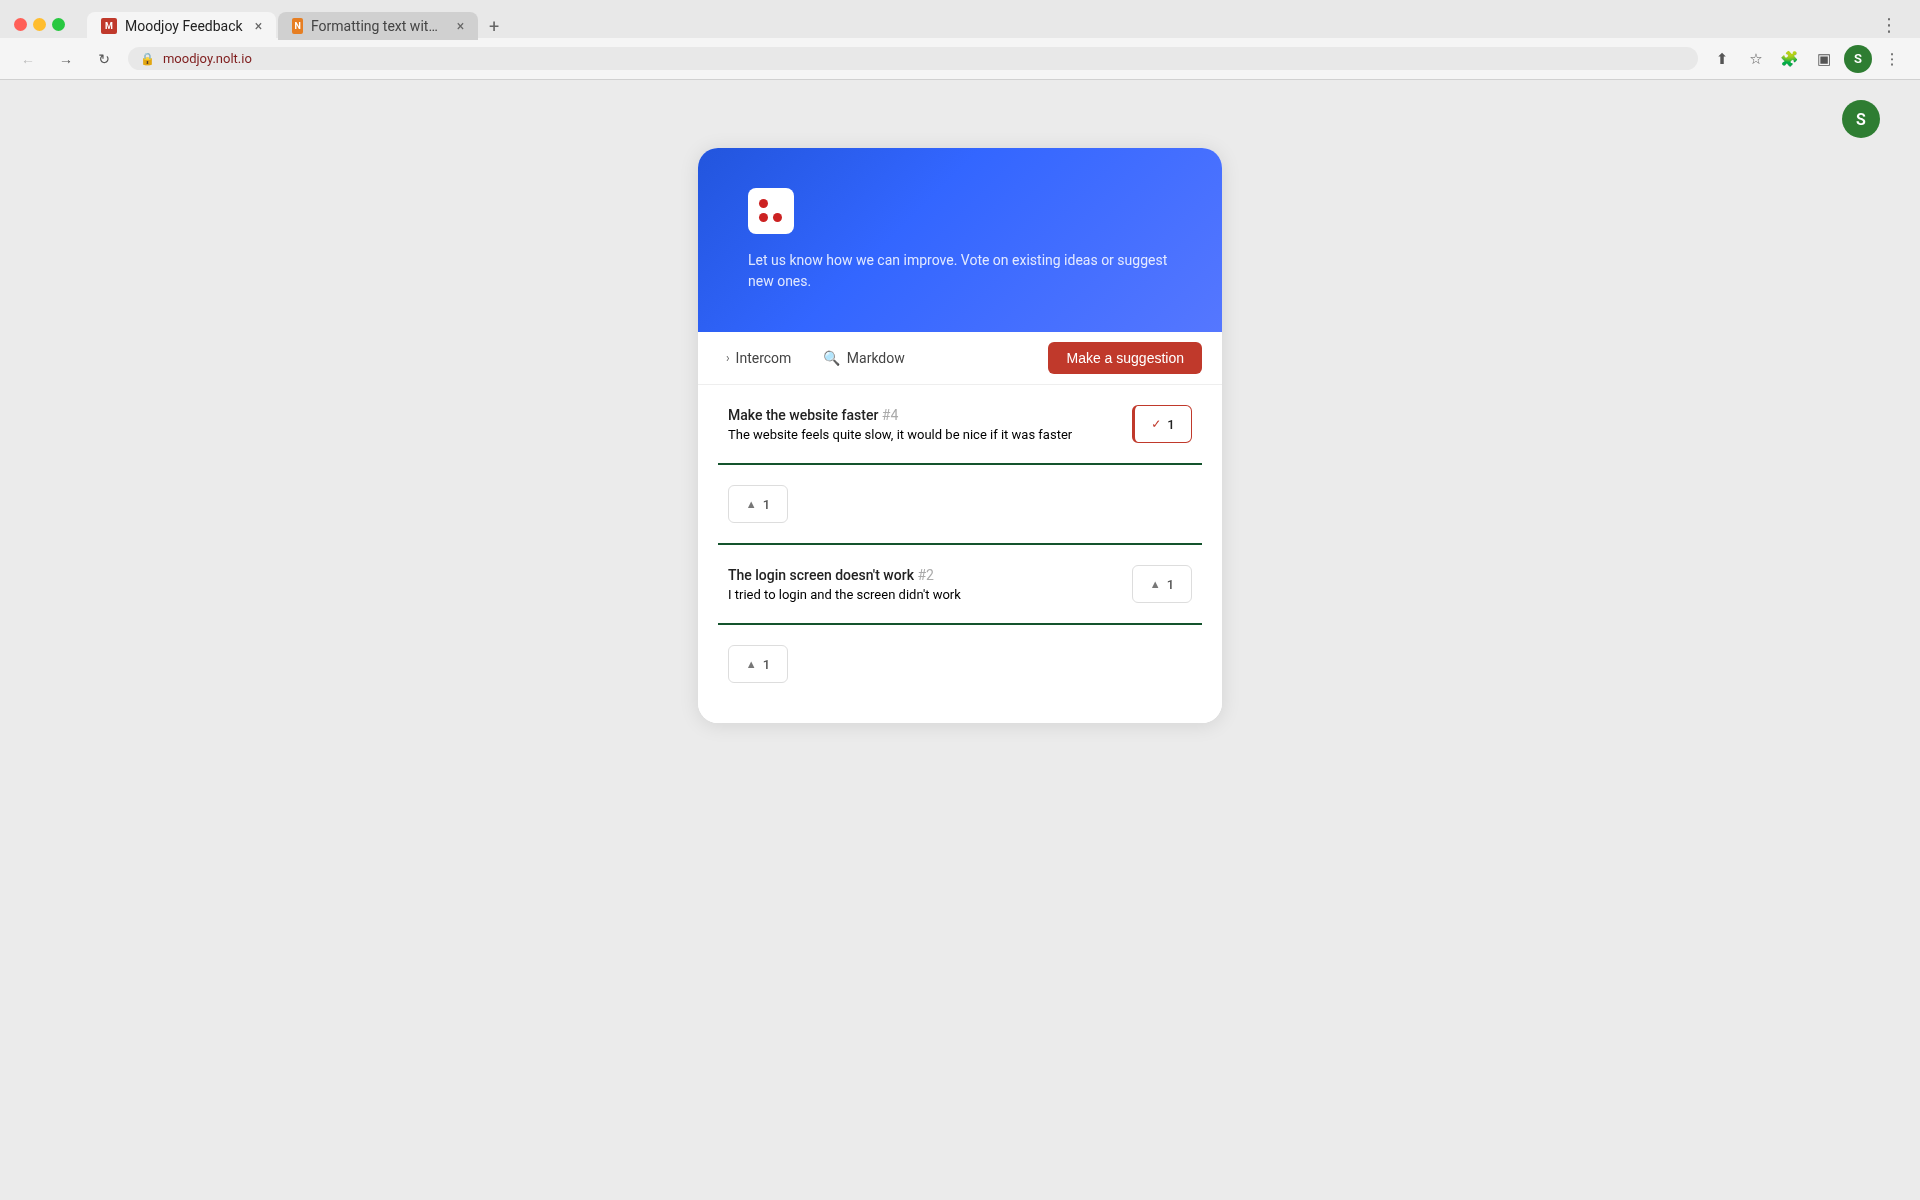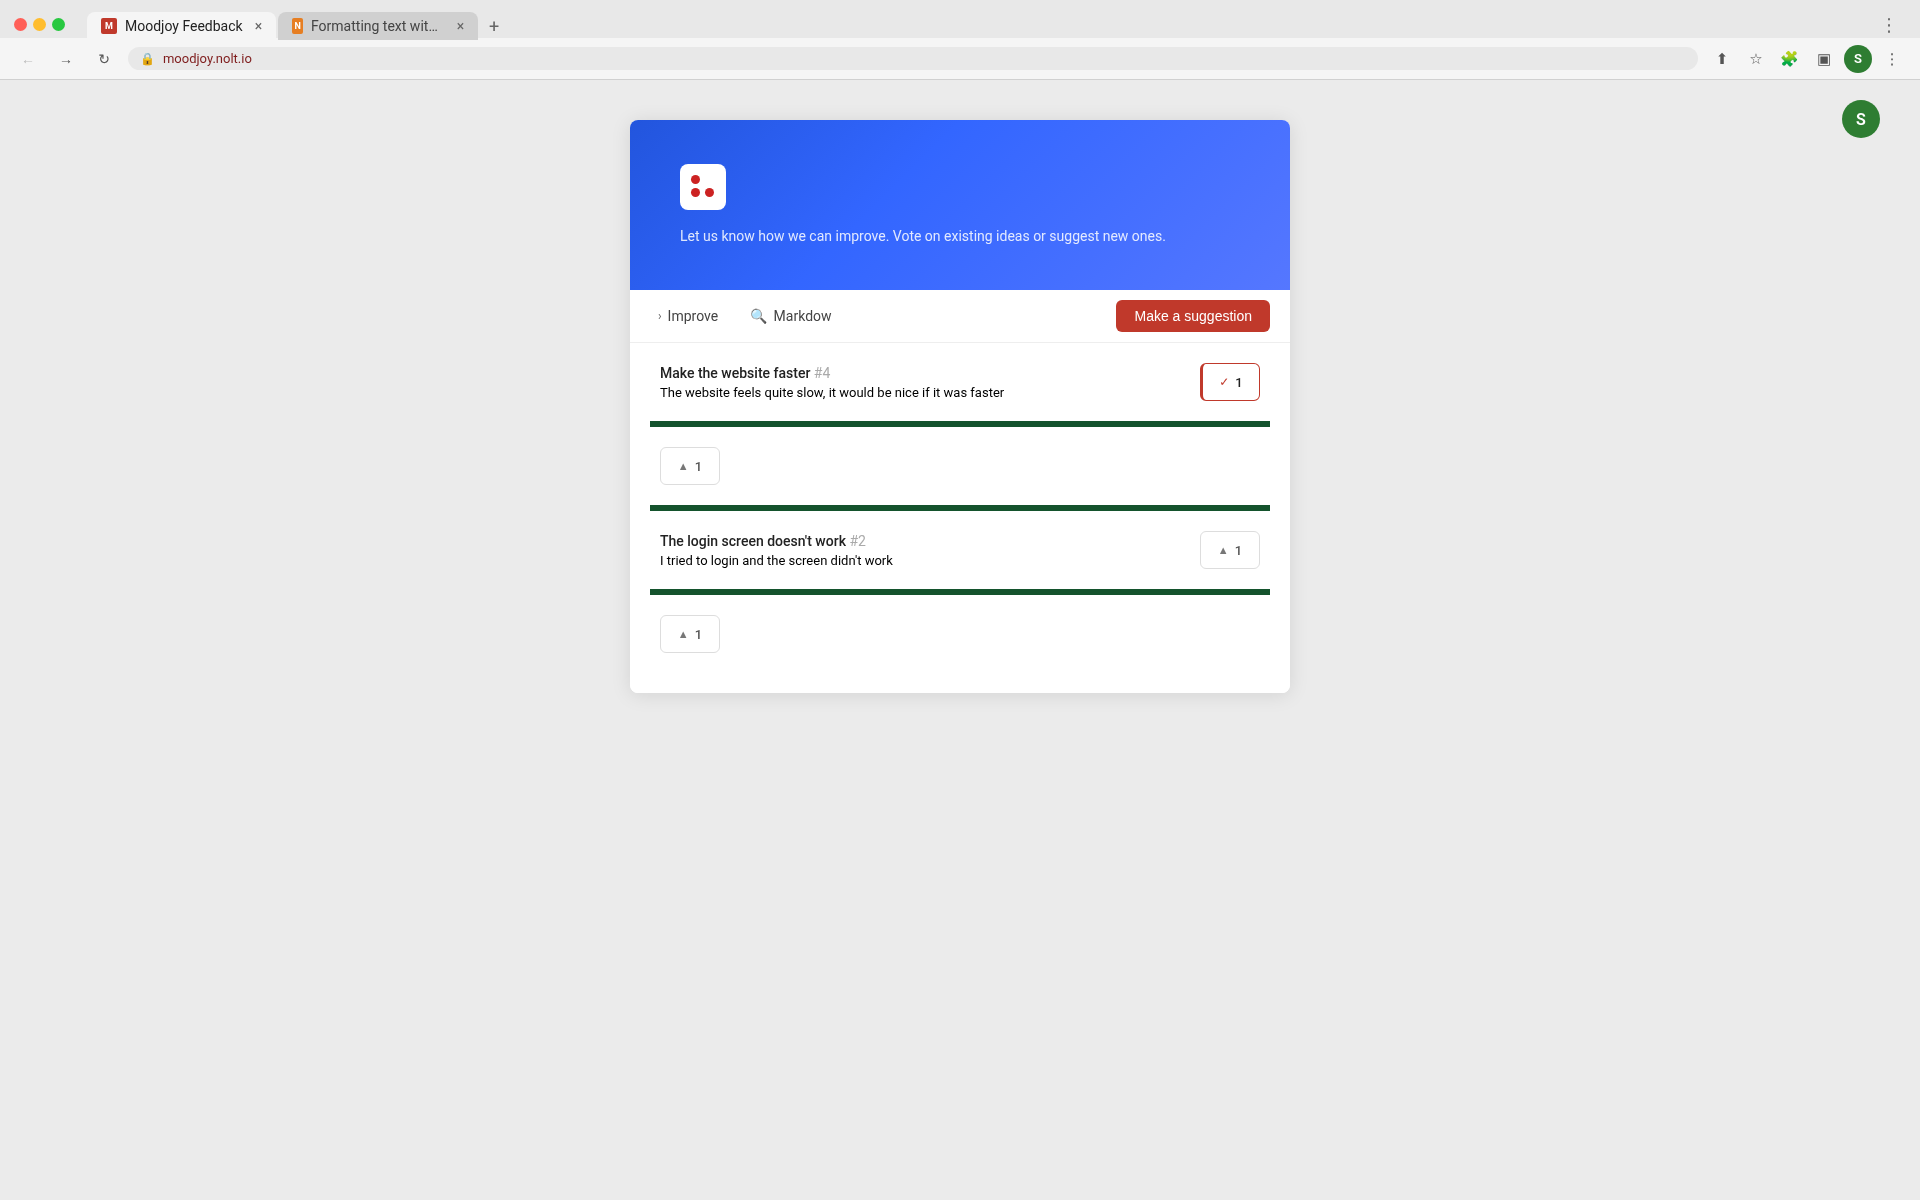--- a/index.html
+++ b/index.html
@@ -179,25 +179,26 @@
       color: white;
       display: flex;
       align-items: center;
       justify-content: center;
       font-size: 16px;
       font-weight: 600;
       cursor: pointer;
     }
 
     .main-card {
-      width: 660px;
+      width: 524px;
       background: white;
-      border-radius: 8px;
+      border-radius: 20px;
       box-shadow: 0 2px 20px rgba(0,0,0,0.1);
       overflow: hidden;
+      margin-top: 28px;
     }
 
     
     .hero-banner {
       background: linear-gradient(135deg, #2255dd 0%, #3366ff 40%, #5577ff 100%);
       padding: 40px 50px 40px;
       min-height: 170px;
       display: flex;
       flex-direction: column;
       justify-content: center;
@@ -286,21 +287,21 @@
     .feedback-list {
       background: white;
       padding: 0 20px 20px;
     }
 
     .feedback-item {
       display: flex;
       align-items: center;
       justify-content: space-between;
       padding: 20px 10px;
-      border-bottom: 6px solid #14532d;
+      border-bottom: 2px solid #14532d;
     }
     .feedback-item:last-child { border-bottom: none; }
 
     .feedback-content {
       flex: 1;
       margin-right: 20px;
     }
     .feedback-title {
       font-size: 14px;
       font-weight: 500;
@@ -407,21 +408,21 @@
           <div class="dot"></div>
         </div>
       </div>
       <p class="hero-subtitle">Let us know how we can improve. Vote on existing ideas or suggest new ones.</p>
     </div>
 
     <div class="toolbar">
       <div class="toolbar-left">
         <div class="trending-btn">
           <span class="chevron-icon">›</span>
-          <span>Improve</span>
+          <span>Intercom</span>
         </div>
         <div class="search-btn">
           <span class="search-icon-svg">🔍</span>
           <span>Markdow</span>
         </div>
       </div>
       <button class="make-suggestion-btn">Make a suggestion</button>
     </div>
 
     <div class="feedback-list">

